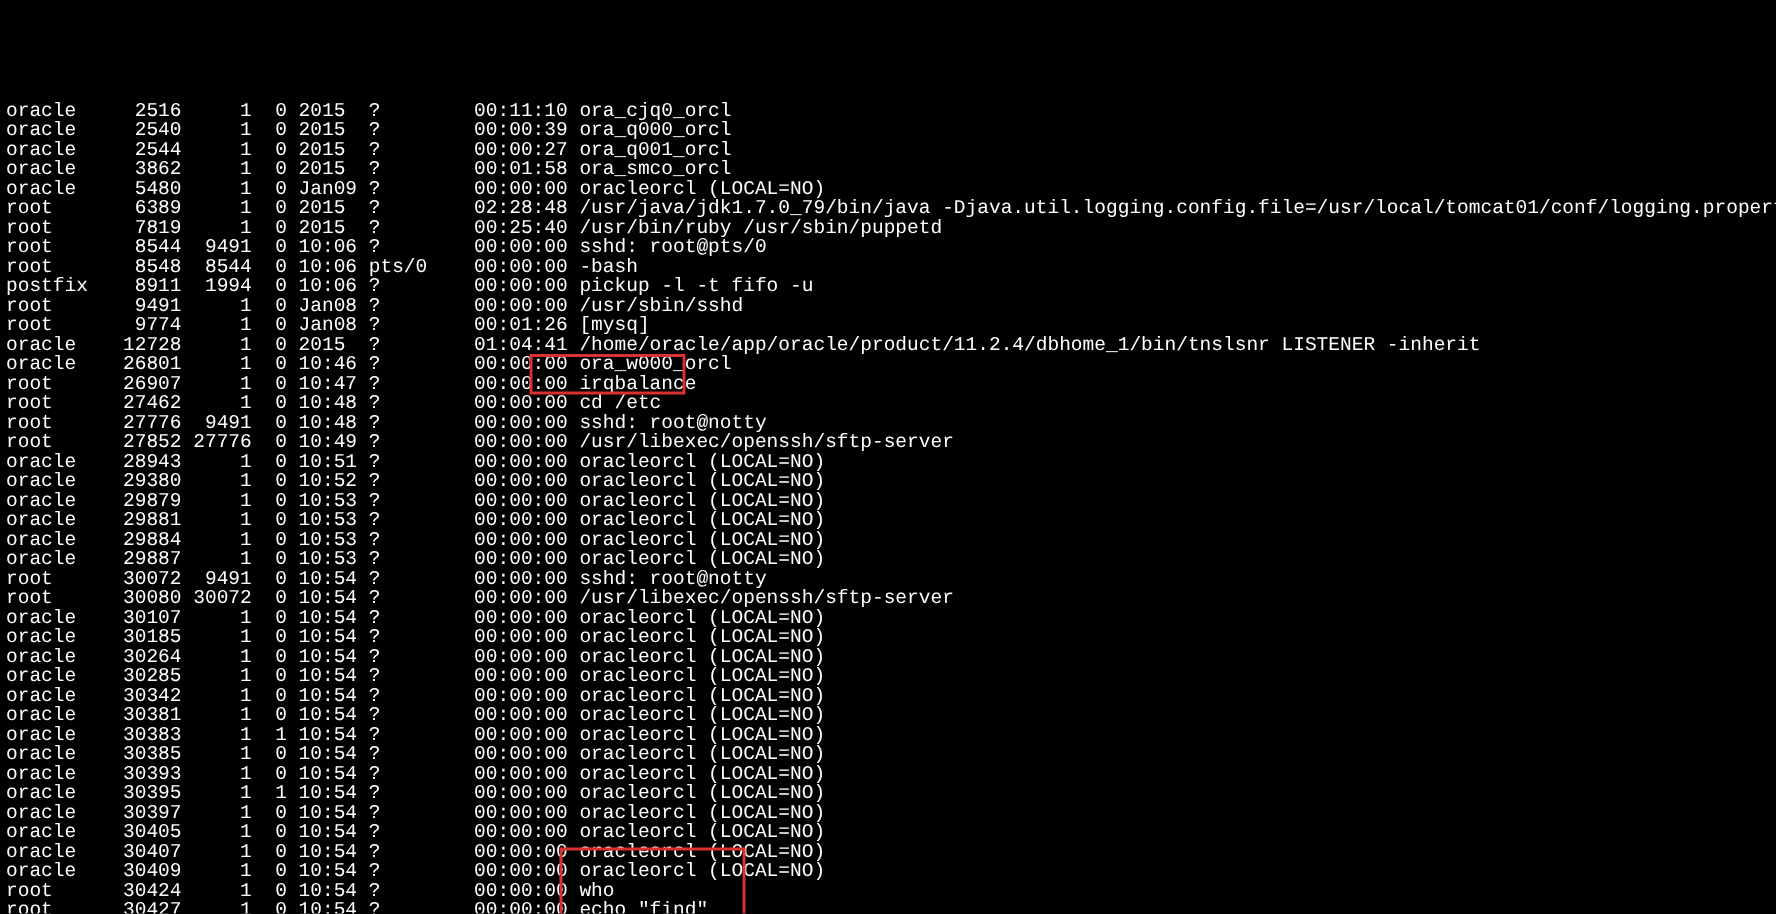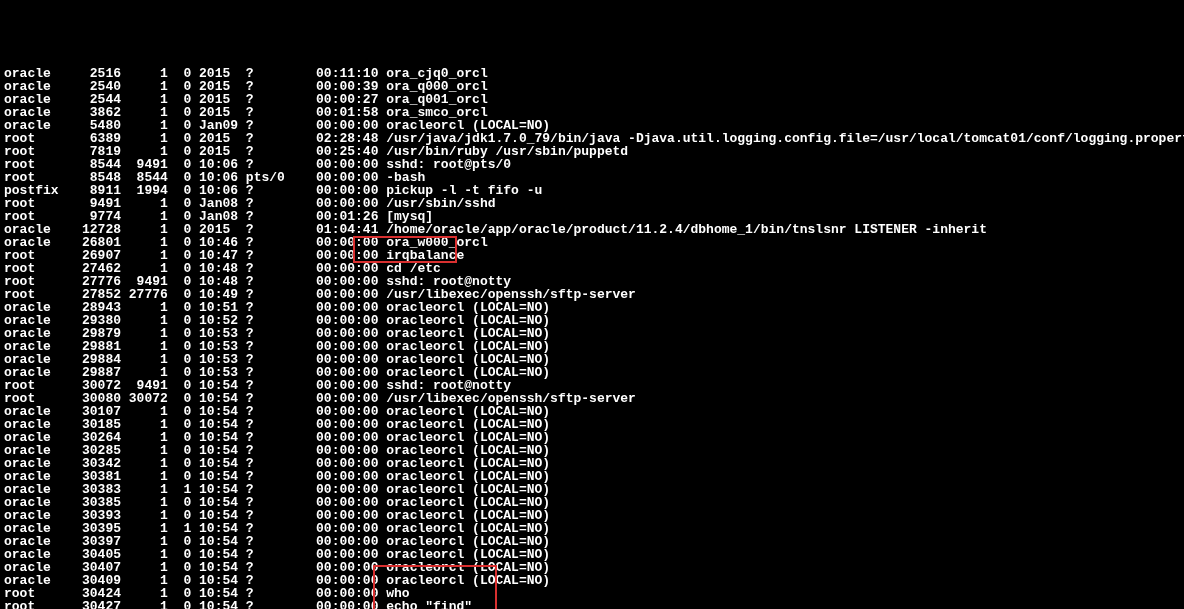--- a/index.html
+++ b/index.html
@@ -15,21 +15,20 @@
     width: 1184px;
     height: 609px;
   }
   .terminal {
     padding: 2px 4px;
     position: relative;
   }
   .line {
     display: block;
     height: 13px;
-    font-weight: bold;
   }
   .highlight-box {
     position: absolute;
     border: 2px solid #d93030;
     pointer-events: none;
     background: transparent;
   }
   .box1 {
     left: 353px;
     top: 184px;

